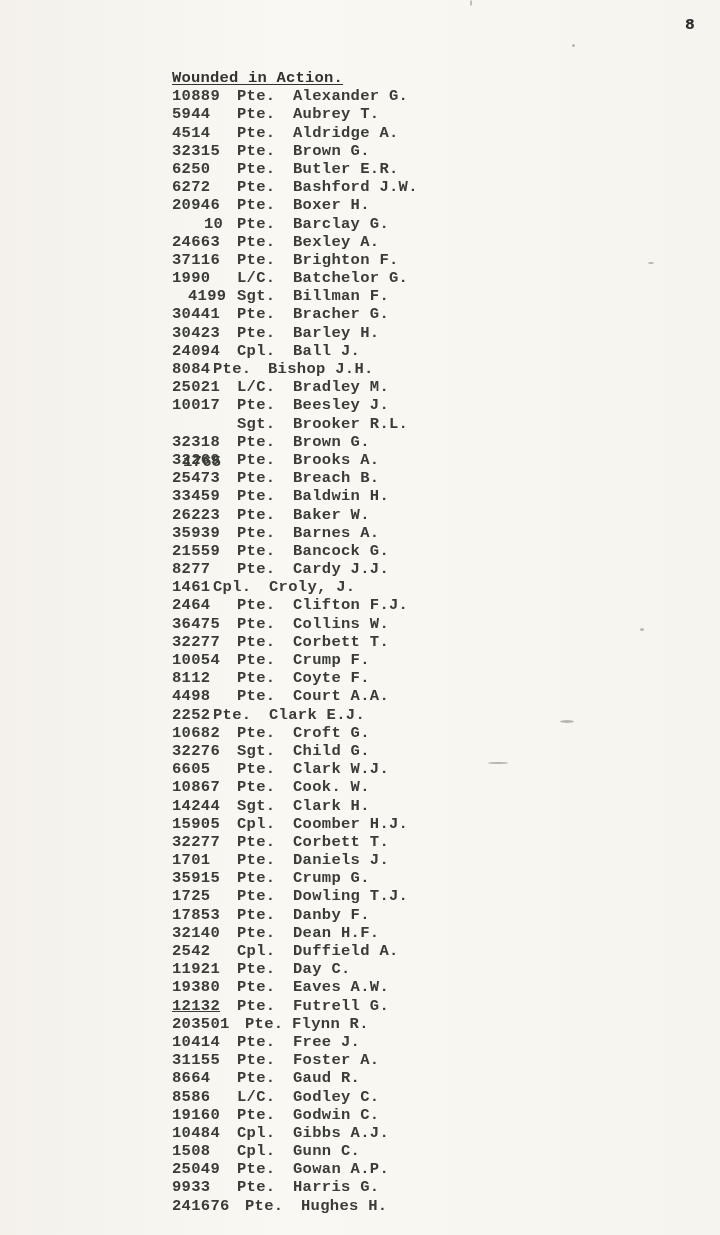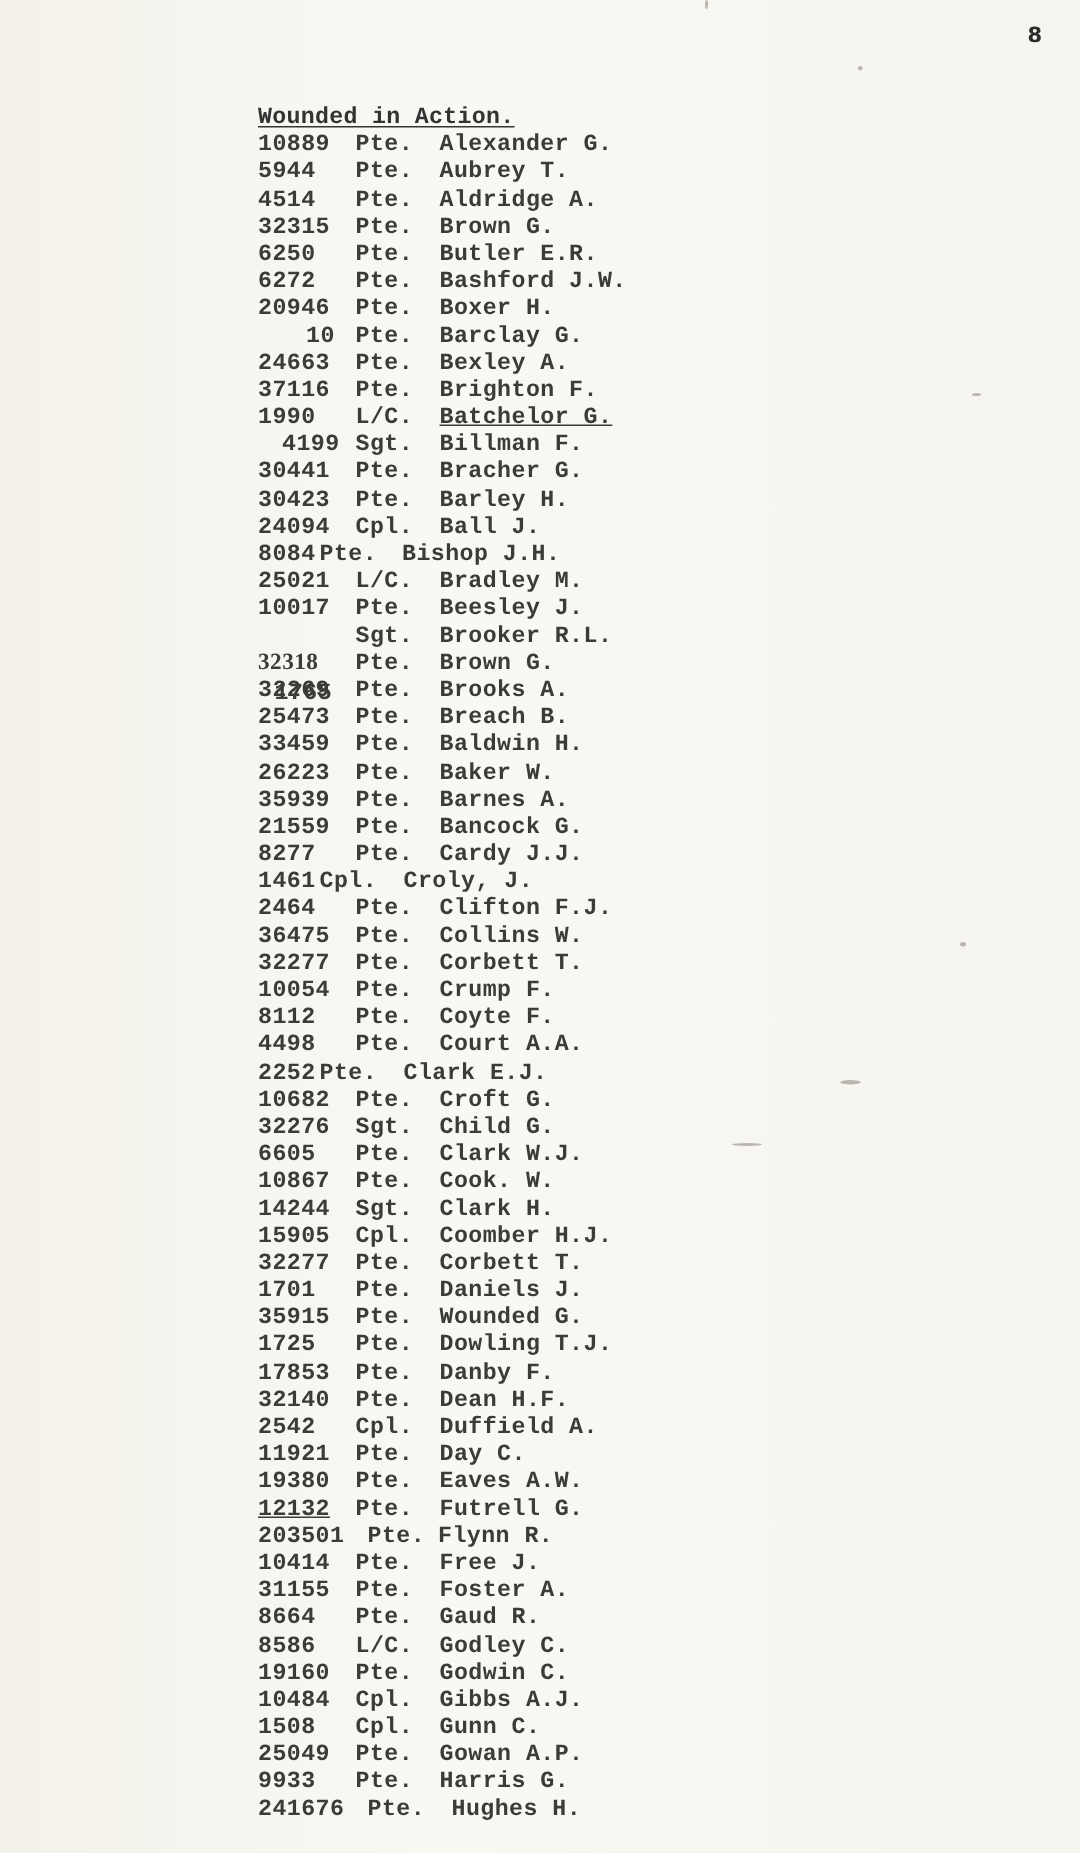--- a/index.html
+++ b/index.html
@@ -50,30 +50,30 @@
       <div class="row"><span class="num" style="left: 0px;">10889</span><span class="rank" style="left: 65px;">Pte.</span><span class="name" style="left: 121px;">Alexander G.</span></div>
       <div class="row"><span class="num" style="left: 0px;">5944</span><span class="rank" style="left: 65px;">Pte.</span><span class="name" style="left: 121px;">Aubrey T.</span></div>
       <div class="row"><span class="num" style="left: 0px;">4514</span><span class="rank" style="left: 65px;">Pte.</span><span class="name" style="left: 121px;">Aldridge A.</span></div>
       <div class="row"><span class="num" style="left: 0px;">32315</span><span class="rank" style="left: 65px;">Pte.</span><span class="name" style="left: 121px;">Brown G.</span></div>
       <div class="row"><span class="num" style="left: 0px;">6250</span><span class="rank" style="left: 65px;">Pte.</span><span class="name" style="left: 121px;">Butler E.R.</span></div>
       <div class="row"><span class="num" style="left: 0px;">6272</span><span class="rank" style="left: 65px;">Pte.</span><span class="name" style="left: 121px; text-align: right;">Bashford J.W.</span></div>
       <div class="row"><span class="num" style="left: 0px;">20946</span><span class="rank" style="left: 65px;">Pte.</span><span class="name" style="left: 121px;">Boxer H.</span></div>
       <div class="row"><span class="num" style="left: 32px;">10</span><span class="rank" style="left: 65px;">Pte.</span><span class="name" style="left: 121px;">Barclay G.</span></div>
       <div class="row"><span class="num" style="left: 0px;">24663</span><span class="rank" style="left: 65px;">Pte.</span><span class="name" style="left: 121px;">Bexley A.</span></div>
       <div class="row"><span class="num" style="left: 0px;">37116</span><span class="rank" style="left: 65px;">Pte.</span><span class="name" style="left: 121px;">Brighton F.</span></div>
-      <div class="row"><span class="num" style="left: 0px;">1990</span><span class="rank" style="left: 65px;">L/C.</span><span class="name" style="left: 121px; text-decoration: underline;">Batchelor G.</span></div>
+      <div class="row"><span class="num" style="left: 0px;">1990</span><span class="rank" style="left: 65px;">L/C.</span><span class="name" style="left: 121px;">Batchelor G.</span></div>
       <div class="row"><span class="num" style="left: 16px;">4199</span><span class="rank" style="left: 65px;">Sgt.</span><span class="name" style="left: 121px;">Billman F.</span></div>
       <div class="row"><span class="num" style="left: 0px;">30441</span><span class="rank" style="left: 65px;">Pte.</span><span class="name" style="left: 121px;">Bracher G.</span></div>
       <div class="row"><span class="num" style="left: 0px;">30423</span><span class="rank" style="left: 65px;">Pte.</span><span class="name" style="left: 121px;">Barley H.</span></div>
       <div class="row"><span class="num" style="left: 0px;">24094</span><span class="rank" style="left: 65px;">Cpl.</span><span class="name" style="left: 121px;">Ball J.</span></div>
       <div class="row"><span class="num" style="left: 0px;">8084</span><span class="rank" style="left: 41px;">Pte.</span><span class="name" style="left: 96px;">Bishop J.H.</span></div>
       <div class="row"><span class="num" style="left: 0px;">25021</span><span class="rank" style="left: 65px;">L/C.</span><span class="name" style="left: 121px;">Bradley M.</span></div>
       <div class="row"><span class="num" style="left: 0px;">10017</span><span class="rank" style="left: 65px;">Pte.</span><span class="name" style="left: 121px;">Beesley J.</span></div>
       <div class="row"><span class="num" style="left: 11px; margin-top: 38px;">1765</span><span class="rank" style="left: 65px;">Sgt.</span><span class="name" style="left: 121px;">Brooker R.L.</span></div>
-      <div class="row"><span class="num" style="left: 0px; font-family: Liberation Serif, serif;">32318</span><span class="rank" style="left: 65px;">Pte.</span><span class="name" style="left: 121px;">Brown G.</span></div>
+      <div class="row"><span class="num" style="left: 0px;">32318</span><span class="rank" style="left: 65px;">Pte.</span><span class="name" style="left: 121px;">Brown G.</span></div>
       <div class="row"><span class="num" style="left: 0px;">32269</span><span class="rank" style="left: 65px;">Pte.</span><span class="name" style="left: 121px;">Brooks A.</span></div>
       <div class="row"><span class="num" style="left: 0px;">25473</span><span class="rank" style="left: 65px;">Pte.</span><span class="name" style="left: 121px;">Breach B.</span></div>
       <div class="row"><span class="num" style="left: 0px;">33459</span><span class="rank" style="left: 65px;">Pte.</span><span class="name" style="left: 121px;">Baldwin H.</span></div>
       <div class="row"><span class="num" style="left: 0px;">26223</span><span class="rank" style="left: 65px;">Pte.</span><span class="name" style="left: 121px;">Baker W.</span></div>
       <div class="row"><span class="num" style="left: 0px;">35939</span><span class="rank" style="left: 65px;">Pte.</span><span class="name" style="left: 121px;">Barnes A.</span></div>
       <div class="row"><span class="num" style="left: 0px;">21559</span><span class="rank" style="left: 65px;">Pte.</span><span class="name" style="left: 121px;">Bancock G.</span></div>
       <div class="row"><span class="num" style="left: 0px;">8277</span><span class="rank" style="left: 65px;">Pte.</span><span class="name" style="left: 121px;">Cardy J.J.</span></div>
       <div class="row"><span class="num" style="left: 0px;">1461</span><span class="rank" style="left: 41px;">Cpl.</span><span class="name" style="left: 97px;">Croly, J.</span></div>
       <div class="row"><span class="num" style="left: 0px;">2464</span><span class="rank" style="left: 65px;">Pte.</span><span class="name" style="left: 121px;">Clifton F.J.</span></div>
       <div class="row"><span class="num" style="left: 0px; text-align: center;">36475</span><span class="rank" style="left: 65px;">Pte.</span><span class="name" style="left: 121px;">Collins W.</span></div>
@@ -83,21 +83,21 @@
       <div class="row"><span class="num" style="left: 0px;">4498</span><span class="rank" style="left: 65px;">Pte.</span><span class="name" style="left: 121px;">Court A.A.</span></div>
       <div class="row"><span class="num" style="left: 0px;">2252</span><span class="rank" style="left: 41px;">Pte.</span><span class="name" style="left: 97px;">Clark E.J.</span></div>
       <div class="row"><span class="num" style="left: 0px;">10682</span><span class="rank" style="left: 65px;">Pte.</span><span class="name" style="left: 121px;">Croft G.</span></div>
       <div class="row"><span class="num" style="left: 0px;">32276</span><span class="rank" style="left: 65px;">Sgt.</span><span class="name" style="left: 121px;">Child G.</span></div>
       <div class="row"><span class="num" style="left: 0px;">6605</span><span class="rank" style="left: 65px;">Pte.</span><span class="name" style="left: 121px;">Clark W.J.</span></div>
       <div class="row"><span class="num" style="left: 0px;">10867</span><span class="rank" style="left: 65px;">Pte.</span><span class="name" style="left: 121px;">Cook. W.</span></div>
       <div class="row"><span class="num" style="left: 0px;">14244</span><span class="rank" style="left: 65px;">Sgt.</span><span class="name" style="left: 121px;">Clark H.</span></div>
       <div class="row"><span class="num" style="left: 0px;">15905</span><span class="rank" style="left: 65px;">Cpl.</span><span class="name" style="left: 121px;">Coomber H.J.</span></div>
       <div class="row"><span class="num" style="left: 0px;">32277</span><span class="rank" style="left: 65px;">Pte.</span><span class="name" style="left: 121px;">Corbett T.</span></div>
       <div class="row"><span class="num" style="left: 0px;">1701</span><span class="rank" style="left: 65px;">Pte.</span><span class="name" style="left: 121px;">Daniels J.</span></div>
-      <div class="row"><span class="num" style="left: 0px;">35915</span><span class="rank" style="left: 65px;">Pte.</span><span class="name" style="left: 121px;">Wounded G.</span></div>
+      <div class="row"><span class="num" style="left: 0px;">35915</span><span class="rank" style="left: 65px;">Pte.</span><span class="name" style="left: 121px;">Crump G.</span></div>
       <div class="row"><span class="num" style="left: 0px;">1725</span><span class="rank" style="left: 65px;">Pte.</span><span class="name" style="left: 121px;">Dowling T.J.</span></div>
       <div class="row"><span class="num" style="left: 0px;">17853</span><span class="rank" style="left: 65px;">Pte.</span><span class="name" style="left: 121px;">Danby F.</span></div>
       <div class="row"><span class="num" style="left: 0px;">32140</span><span class="rank" style="left: 65px;">Pte.</span><span class="name" style="left: 121px;">Dean H.F.</span></div>
       <div class="row"><span class="num" style="left: 0px;">2542</span><span class="rank" style="left: 65px;">Cpl.</span><span class="name" style="left: 121px;">Duffield A.</span></div>
       <div class="row"><span class="num" style="left: 0px;">11921</span><span class="rank" style="left: 65px;">Pte.</span><span class="name" style="left: 121px;">Day C.</span></div>
       <div class="row"><span class="num" style="left: 0px;">19380</span><span class="rank" style="left: 65px;">Pte.</span><span class="name" style="left: 121px;">Eaves A.W.</span></div>
       <div class="row"><span class="num" style="left: 0px; text-decoration: underline;">12132</span><span class="rank" style="left: 65px;">Pte.</span><span class="name" style="left: 121px;">Futrell G.</span></div>
       <div class="row"><span class="num" style="left: 0px;">203501</span><span class="rank" style="left: 73px;">Pte.</span><span class="name" style="left: 120px;">Flynn R.</span></div>
       <div class="row"><span class="num" style="left: 0px;">10414</span><span class="rank" style="left: 65px;">Pte.</span><span class="name" style="left: 121px;">Free J.</span></div>
       <div class="row"><span class="num" style="left: 0px;">31155</span><span class="rank" style="left: 65px;">Pte.</span><span class="name" style="left: 121px;">Foster A.</span></div>

